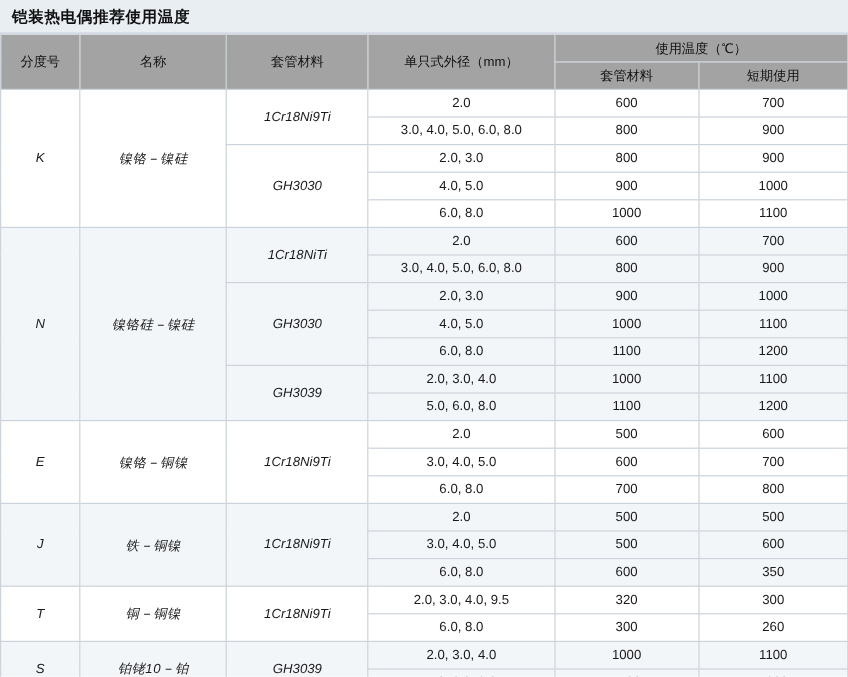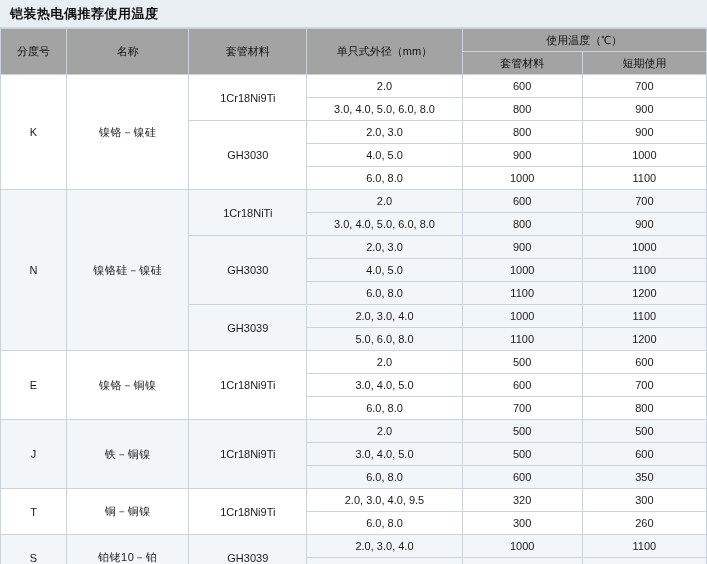--- a/index.html
+++ b/index.html
@@ -55,20 +55,21 @@
     background: #a3a3a3;
     font-weight: normal;
     color: #111111;
     margin-top: 44px;
   }
   
   tr.grp-a td { background: #ffffff; }
   tr.grp-b td { background: #f3f6f9; }
   td.group-cell {
     background: inherit;
+    font-style: italic;
   }
   td.k-col { font-size: 11px; }
   td.name-col { font-size: 11px; letter-spacing: 0.5px; }
   td.sheath-col { font-size: 11px; }
   td.dia-col { font-size: 11px; }
   td.temp-col { font-size: 11px; margin-top: 19px; }
   .col-deg { width: 66px; }
   .col-name { width: 122px; }
   .col-sheath { width: 118px; }
   .col-dia { width: 155px; }

